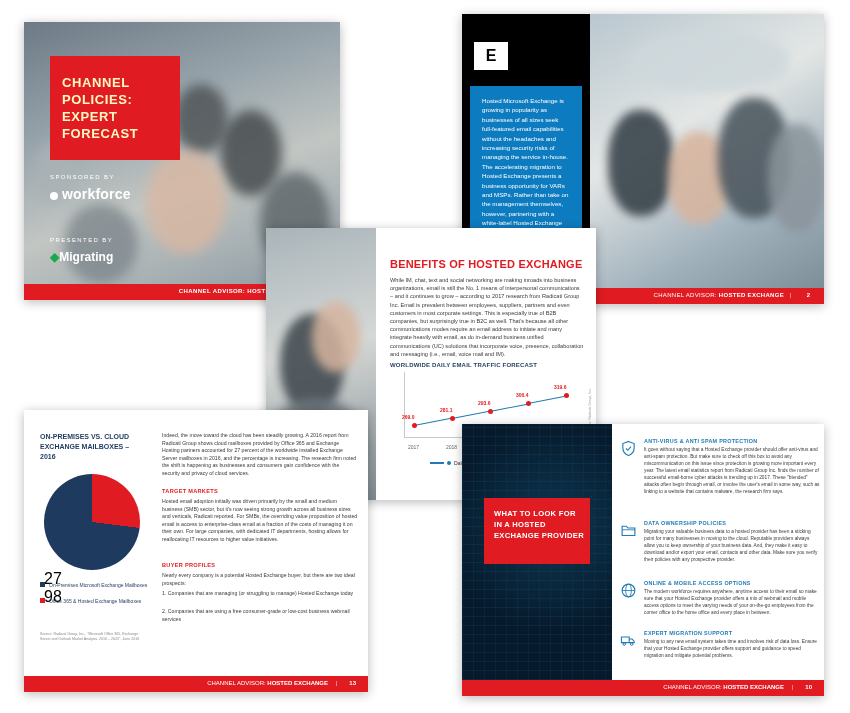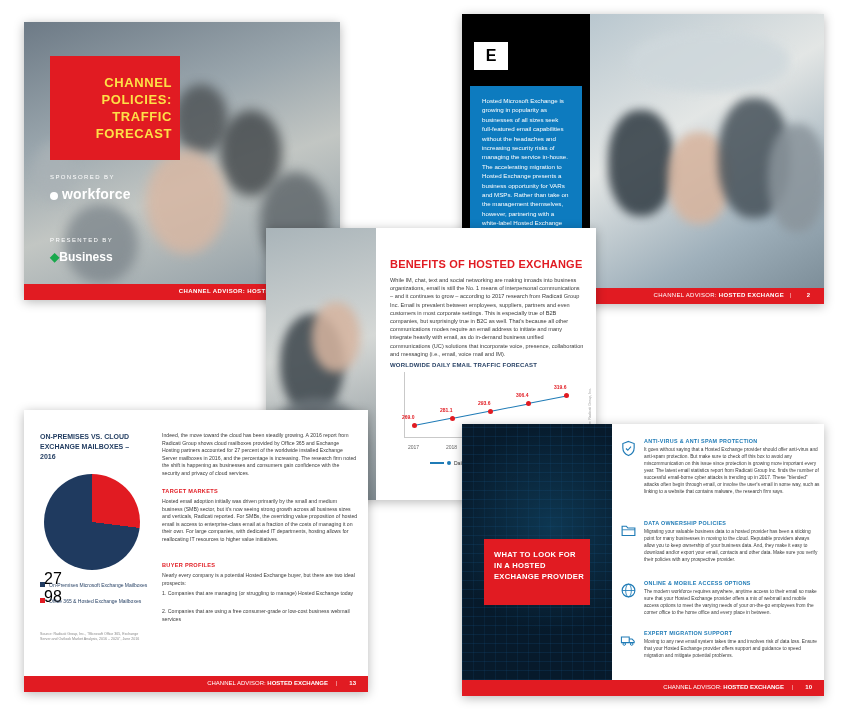--- a/index.html
+++ b/index.html
@@ -31,21 +31,21 @@
   .b3{left:122px;top:128px;width:80px;height:104px;background:#d9b7a2;}
   .b4{left:236px;top:150px;width:70px;height:96px;background:#5d6468;}
   .b5{left:40px;top:182px;width:74px;height:80px;background:#7e878d;}
   .b6{left:10px;top:120px;width:40px;height:60px;background:#aab2b6;}
   .cover-redpanel{
     position:absolute;left:26px;top:34px;width:130px;height:104px;
     background:#e11b22;
   }
   .cover-redpanel .t{
     position:absolute;left:12px;top:18px;right:8px;
-    color:#fde047;font-weight:bold;font-size:13px;line-height:17px;letter-spacing:.6px;text-align:right;
+    color:#fef9c3;font-weight:bold;font-size:13px;line-height:17px;letter-spacing:.6px;
   }
   .cover-sub{
     position:absolute;left:26px;top:152px;color:#ffffff;font-size:6px;letter-spacing:1.4px;
   }
   .cover-brand1{
     position:absolute;left:26px;top:164px;color:#ffffff;font-size:14px;font-weight:bold;letter-spacing:.2px;
   }
   .cover-brand1 .dot{display:inline-block;width:8px;height:8px;border-radius:50%;background:#ffffff;margin-right:4px;vertical-align:-1px;}
   .cover-sub2{
     position:absolute;left:26px;top:215px;color:#ffffff;font-size:6px;letter-spacing:1.4px;
@@ -126,21 +126,21 @@
 
   
   #page-look{left:462px;top:424px;width:362px;height:272px;}
   .look-left{position:absolute;left:0;top:0;width:150px;height:256px;
     background:#071a2b;}
   .look-left .grid{position:absolute;inset:0;opacity:.55;
     background:
       repeating-linear-gradient(0deg, rgba(30,120,190,.25) 0 1px, transparent 1px 9px),
       repeating-linear-gradient(90deg, rgba(30,120,190,.18) 0 1px, transparent 1px 11px),
       radial-gradient(circle at 60% 40%, rgba(40,160,220,.40), transparent 60%);}
-  .look-redbox{position:absolute;left:22px;top:74px;width:106px;height:66px;background:#e11b22;margin-top:41px;}
+  .look-redbox{position:absolute;left:22px;top:74px;width:106px;height:66px;background:#e11b22;}
   .look-redbox .t{position:absolute;left:10px;top:10px;right:6px;color:#ffffff;font-size:7.6px;font-weight:bold;line-height:11px;letter-spacing:.3px;}
   .look-right{position:absolute;left:150px;top:0;width:212px;height:256px;background:#ffffff;}
   .item{position:absolute;left:8px;width:200px;}
   .item .ico{position:absolute;left:0;top:2px;width:17px;height:17px;color:#1f7bb6;}
   .item .h{margin-left:24px;color:#1f7bb6;font-size:5.4px;font-weight:bold;letter-spacing:.3px;}
   .item .b{margin-left:24px;margin-top:2px;color:#3b3b3b;font-size:4.8px;line-height:7px;}
   .look-footer{position:absolute;left:0;bottom:0;width:362px;height:16px;background:#e11b22;}
 </style>
 </head>
 <body>
@@ -153,31 +153,31 @@
         <div class="blob b1"></div>
         <div class="blob b2"></div>
       <div class="blob b3"></div>
         <div class="blob b4"></div>
         <div class="blob b5"></div>
     </div>
     <div class="cover-redpanel">
       <div class="t">
         <div>CHANNEL</div>
         <div>POLICIES:</div>
-        <div>TRAFFIC</div>
+        <div>EXPERT</div>
         <div>FORECAST</div>
       </div>
     </div>
     <div class="cover-sub">SPONSORED BY</div>
     <div class="cover-brand1">
       <span class="dot"></span><span>workforce</span>
     </div>
     <div class="cover-sub2">PRESENTED BY</div>
     <div class="cover-brand2">
-      <span class="g">◆</span><span>Business</span>
+      <span class="g">◆</span><span>Migrating</span>
     </div>
     <div class="cover-footer">
       <span class="fl">CHANNEL ADVISOR: HOSTED EXCHANGE</span>
     </div>
   </div>
 
   <div class="page" id="page-intro">
     <div class="intro-left">
       <div class="intro-logo">
         <span>E</span>

